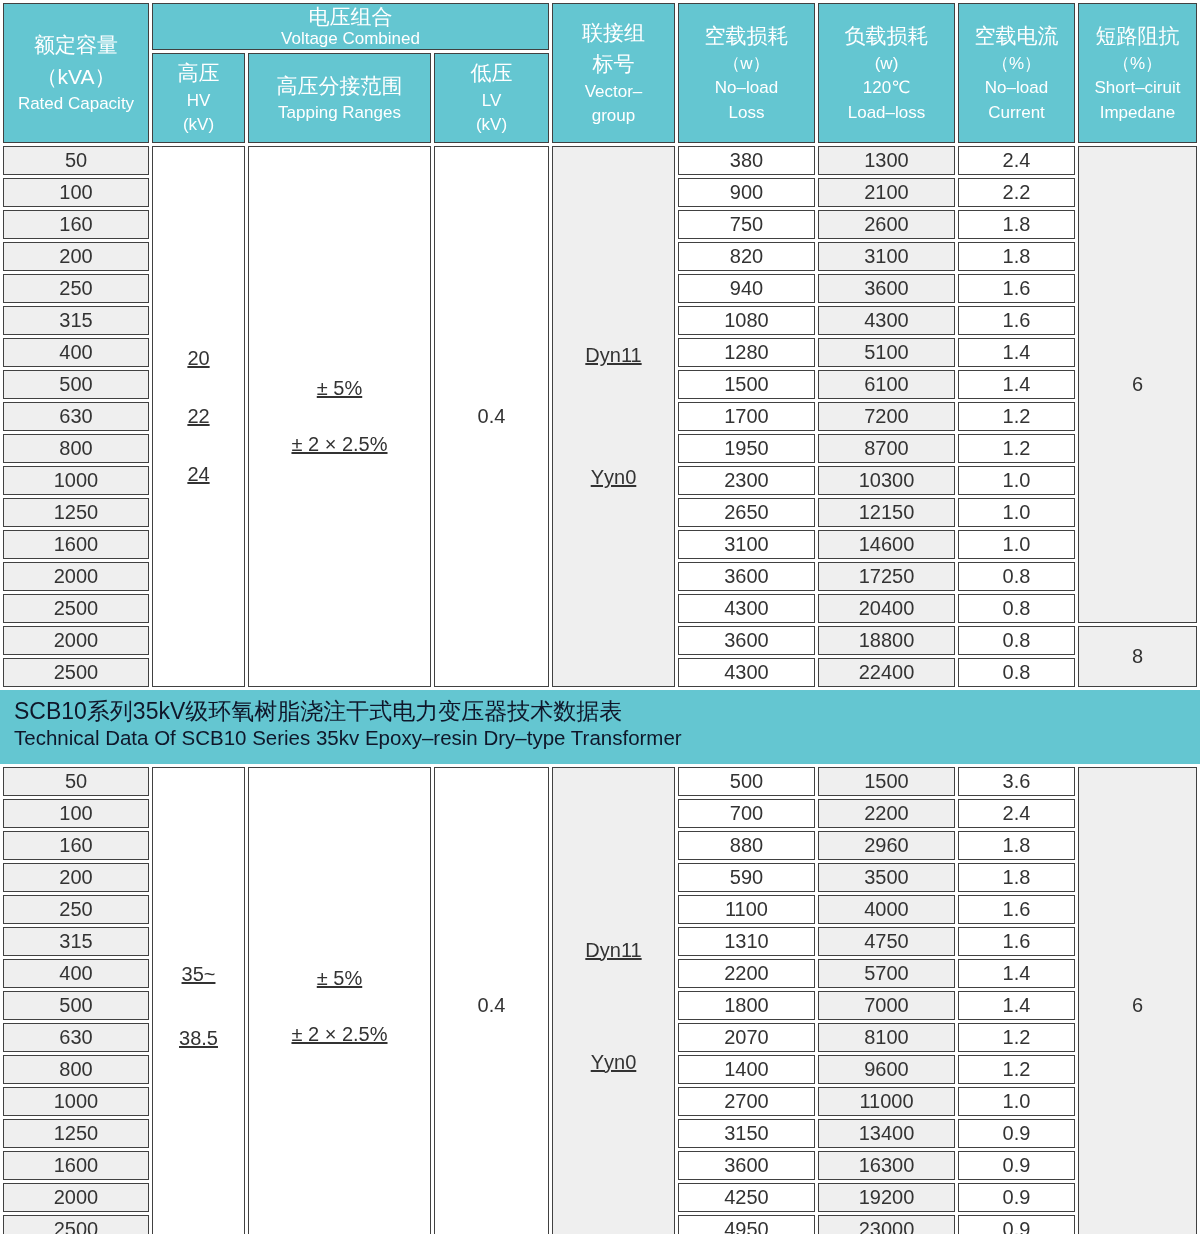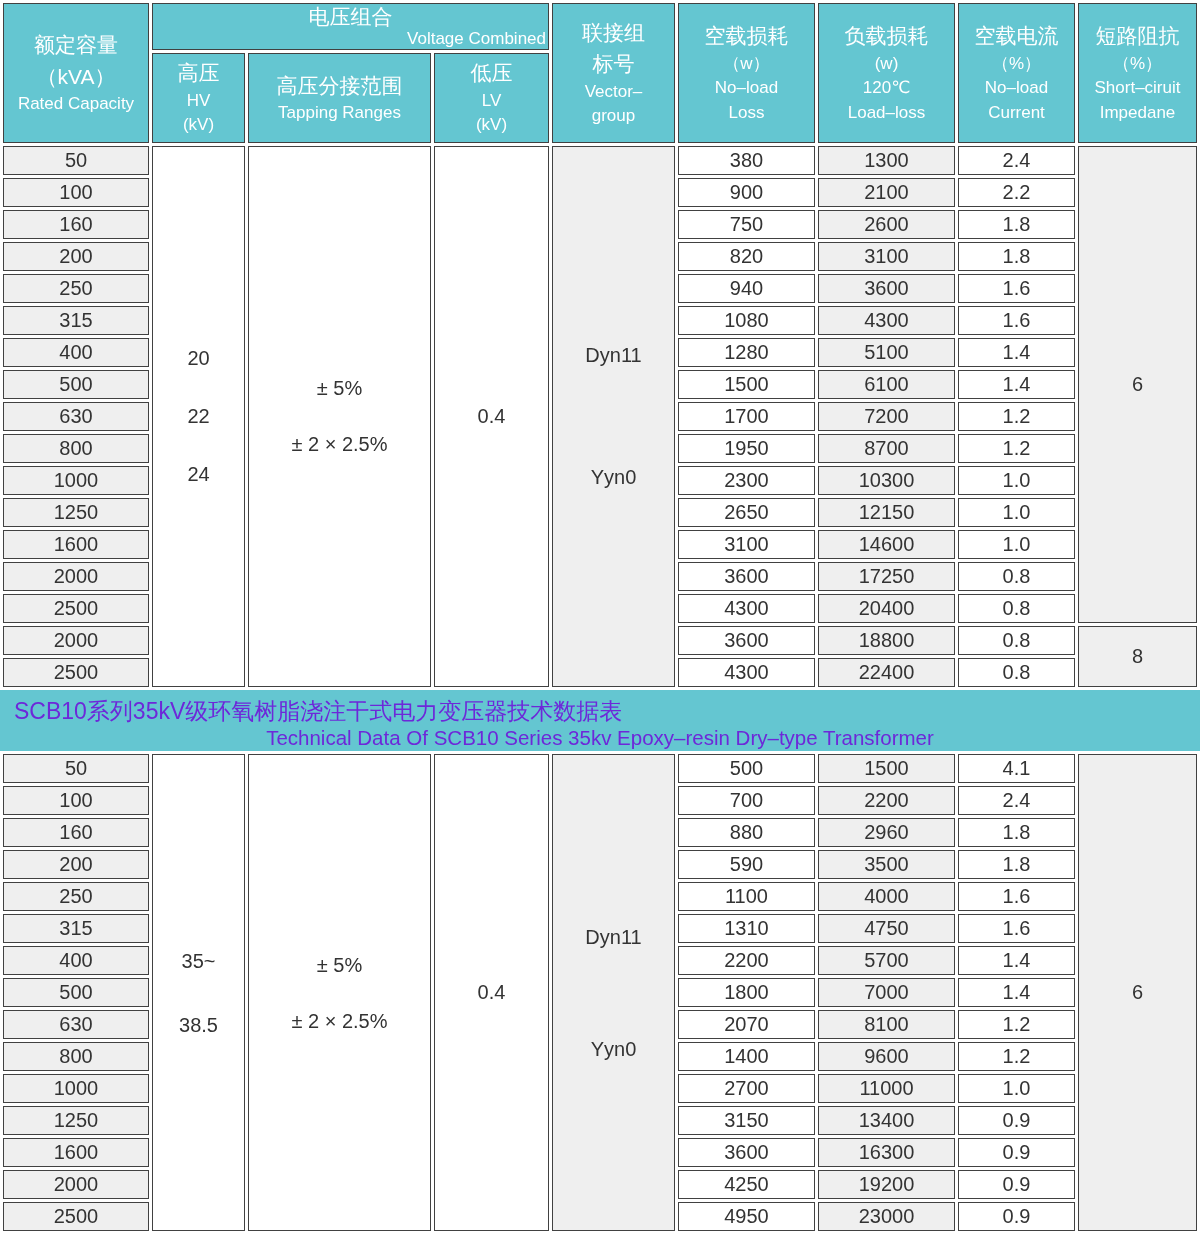--- a/index.html
+++ b/index.html
@@ -30,43 +30,43 @@
   thead th{
     background:var(--teal);
     color:var(--headtext);
     font-weight:normal;
   }
   tr.hr1 th{height:44px;}
   tr.hr2 th{height:90px;}
   .h-zh{display:block;white-space:pre-line;font-size:21px;line-height:1.5;}
   .h-en{display:block;white-space:pre-line;font-size:17px;line-height:1.45;}
   .compact .h-zh{line-height:1.2;}
-  .compact .h-en{line-height:1.15;text-align:right;}
+  .compact .h-en{line-height:1.15;}
 
   tbody td{
     font-size:20px;
     height:29px;
     background:#ffffff;
     color:var(--text);
   }
   tbody td.gray{background:var(--gray);}
-  td.stack{white-space:pre-line;}
+  td.stack{white-space:pre-line;text-decoration:underline;}
   .lh58{line-height:58px;}
   .lh56{line-height:56px;}
   .lh64{line-height:64px;}
   .lh112{line-height:112px;}
   .lh122{line-height:122px;}
 
   .banner{
     background:var(--teal);
-    color:#6d28d9;
-    padding:7px 14px 0 14px;
+    color:#0f172a;
+    padding:7px 14px 13px 14px;
   }
   .banner-zh{font-size:23px;line-height:1.25;}
-  .banner-en{font-size:20.5px;line-height:1.25;text-align:center;}
+  .banner-en{font-size:20.5px;line-height:1.25;}
 </style>
 </head>
 <body>
 
 <div class="sheet">
 
   <table class="tbl" id="table1">
     <colgroup>
       <col style="width:146px">
         <col style="width:93px">
@@ -275,21 +275,21 @@
           <td class="gray">50</td>
           <td class="lh64 stack" rowspan="15">35~
 38.5</td>
           <td class="lh56 stack" rowspan="15">± 5%
 ± 2 × 2.5%</td>
           <td rowspan="15">0.4</td>
           <td class="gray lh112 stack" rowspan="15">Dyn11
 Yyn0</td>
           <td>500</td>
           <td class="gray">1500</td>
-          <td>4.1</td>
+          <td>3.6</td>
           <td class="gray" rowspan="15">6</td>
         </tr>
         <tr>
           <td class="gray">100</td>
           <td>700</td>
           <td class="gray">2200</td>
           <td>2.4</td>
         </tr>
         <tr>
           <td class="gray">160</td>

